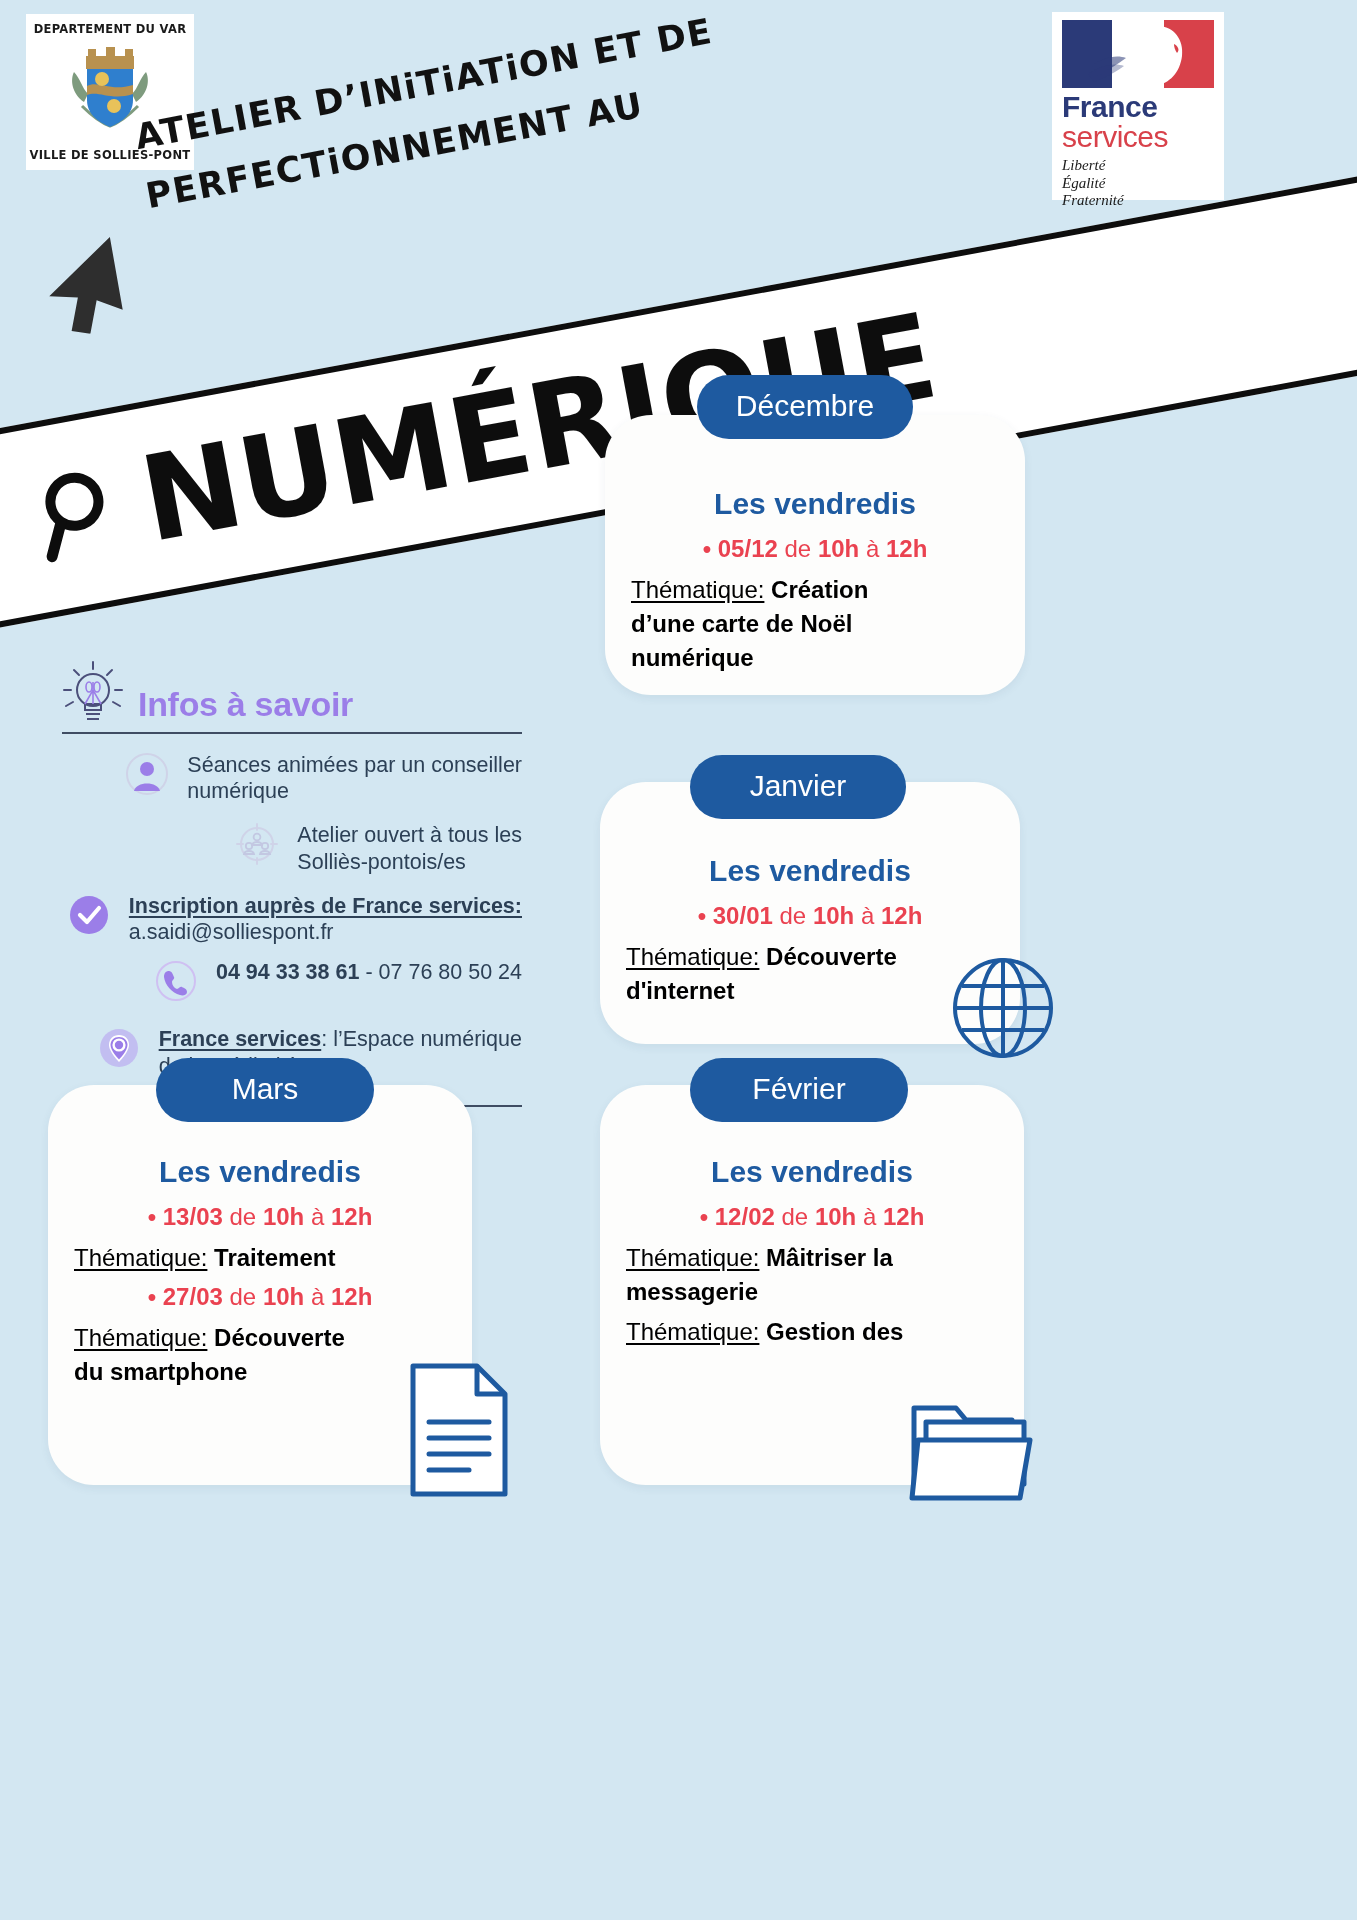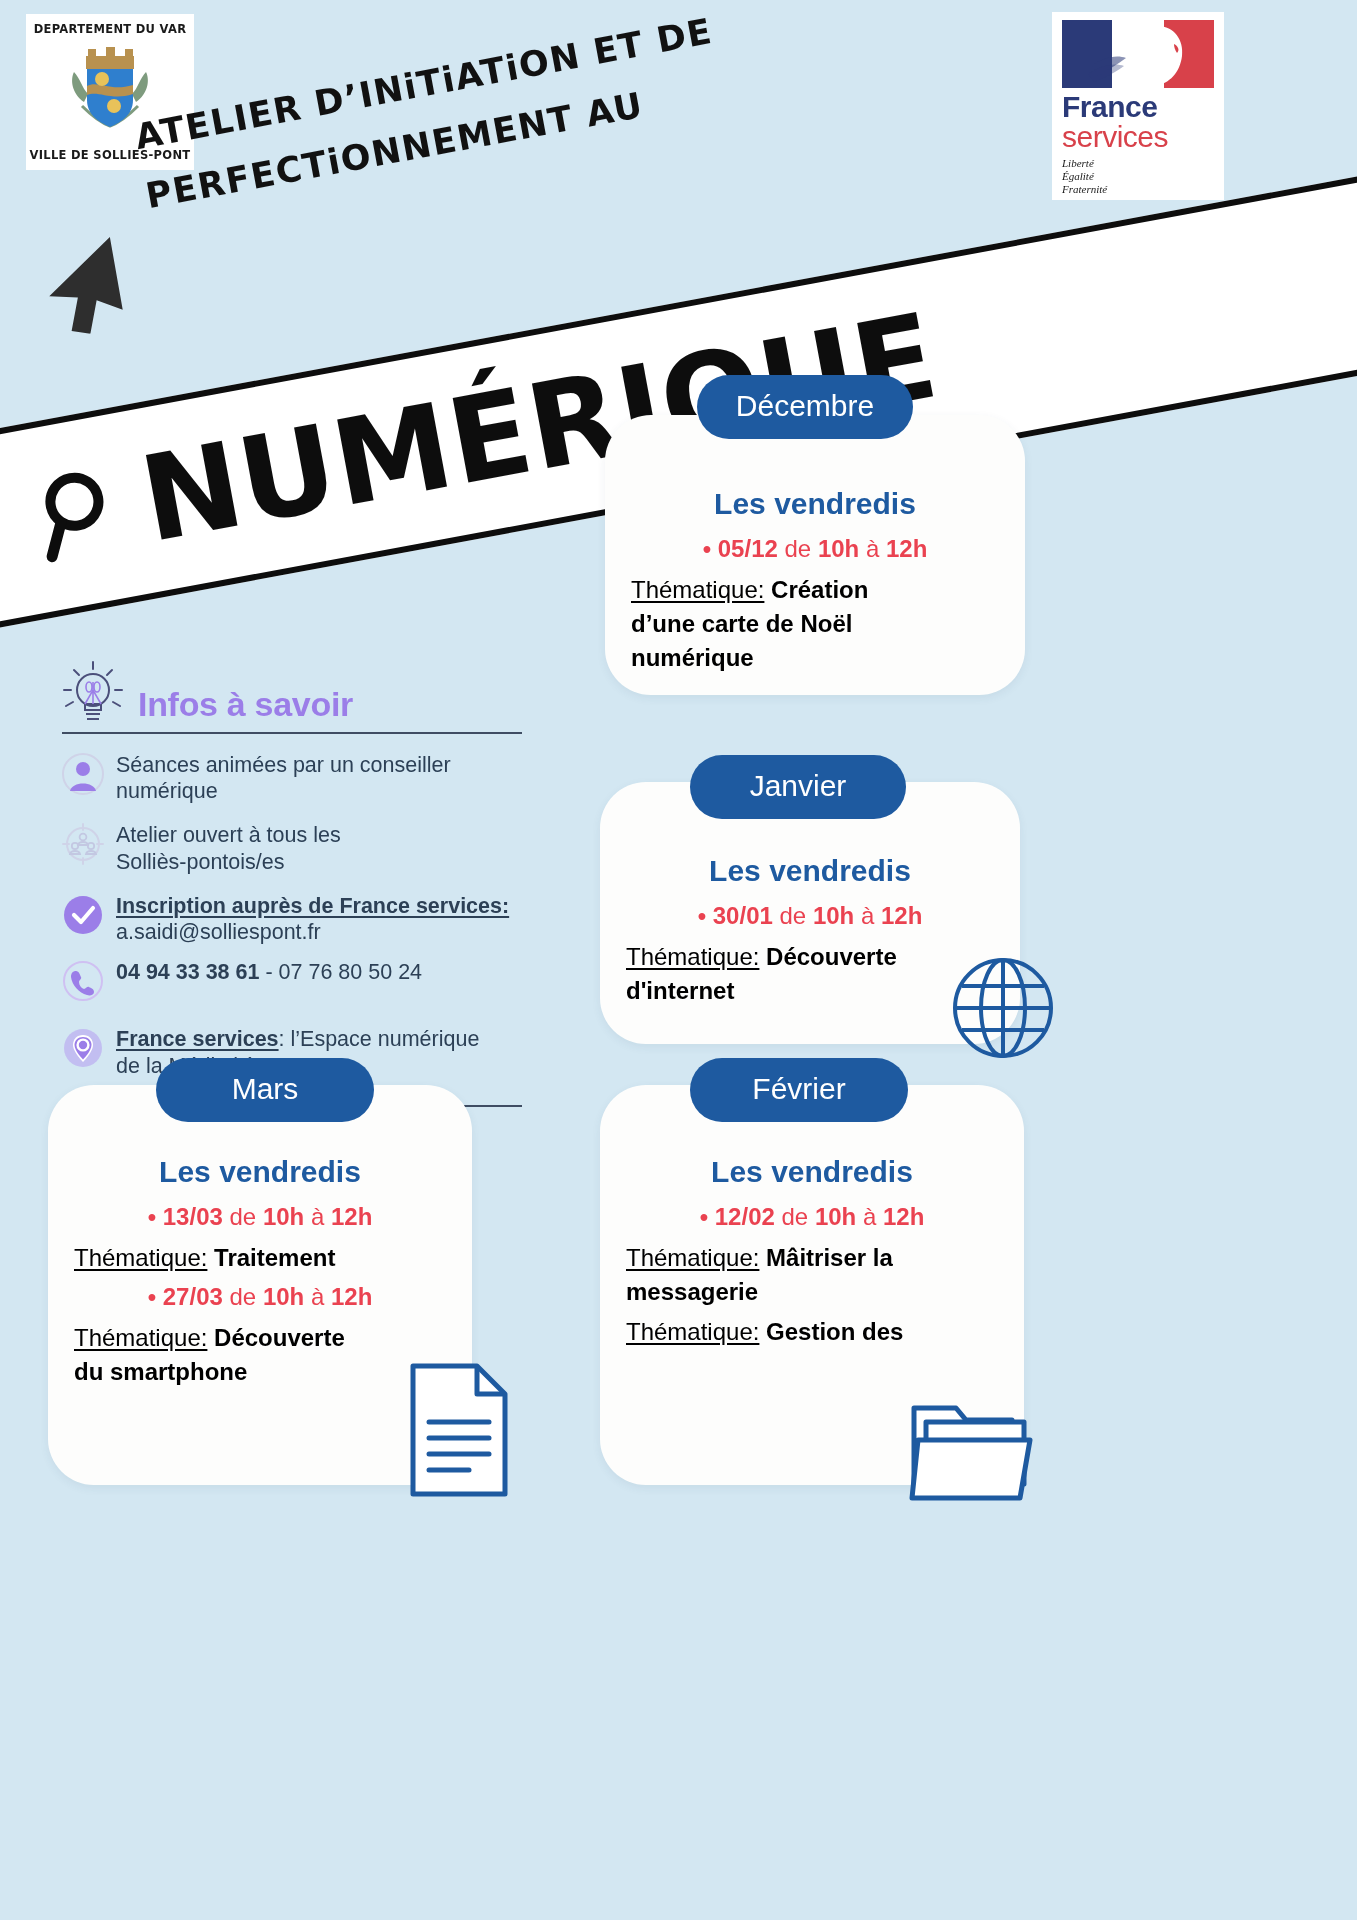--- a/index.html
+++ b/index.html
@@ -49,21 +49,21 @@
   }
   .fs-services {
     font-family: "Liberation Sans", sans-serif;
     font-size: 30px; font-weight: 400;
     color: #d8414a; line-height: 1.0;
     letter-spacing: -0.5px;
   }
   .fs-devise {
     font-family: "Liberation Serif", serif;
     font-style: italic;
-    font-size: 11px;
+    font-size: 15px;
     color: #1a1a1a;
     line-height: 1.18;
     margin-top: 5px;
   }
 
   
   .gratuit-wrap {
     position: absolute;
     left: 1022px; top: 300px;
     transform: translate(-50%, -50%) rotate(-9deg);
@@ -152,23 +152,24 @@
     font-size: 34px;
     font-weight: 700;
     color: #9b7ee8;
     letter-spacing: -0.3px;
     padding-bottom: 2px;
   }
   .rule { height: 2px; background: #3f4d63; width: 100%; }
 
   .info-row {
     display: flex;
-    gap: 12px;
+    gap: 19px;
     align-items: flex-start;
     margin-top: 18px;
+    justify-content: flex-end;
   }
   .info-ico { width: 42px; height: 42px; flex: none; margin-top: 1px; }
   .info-txt {
     font-family: "Liberation Sans", sans-serif;
     font-size: 21.5px;
     color: #2c4056;
     line-height: 1.22;
   }
   .info-txt .u-bold {
     font-weight: 700;

